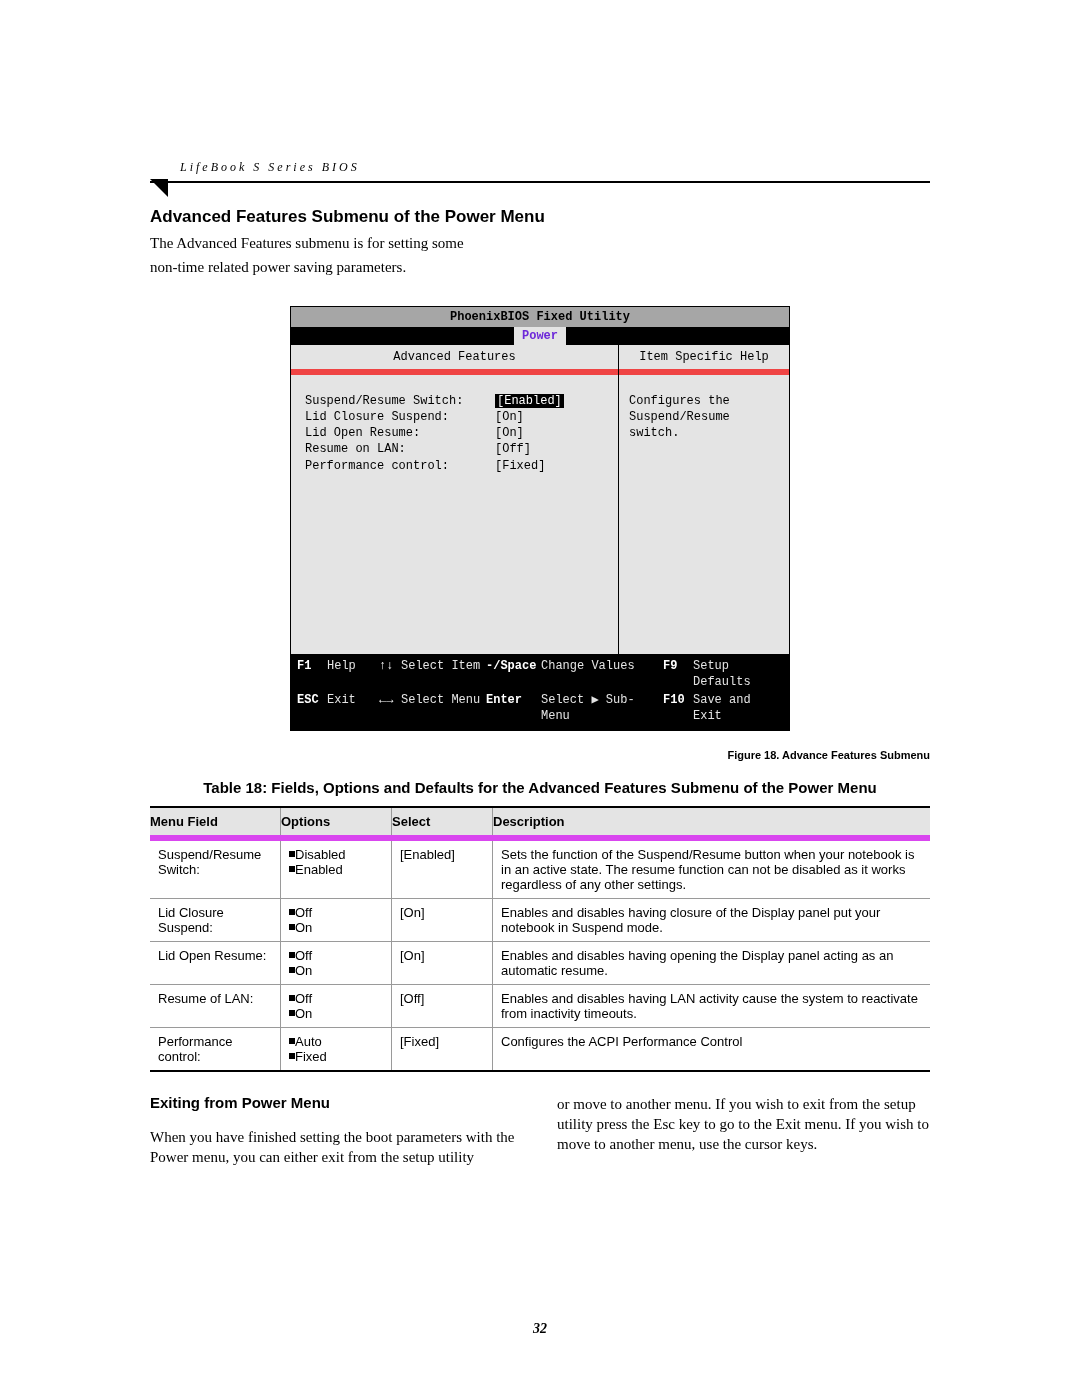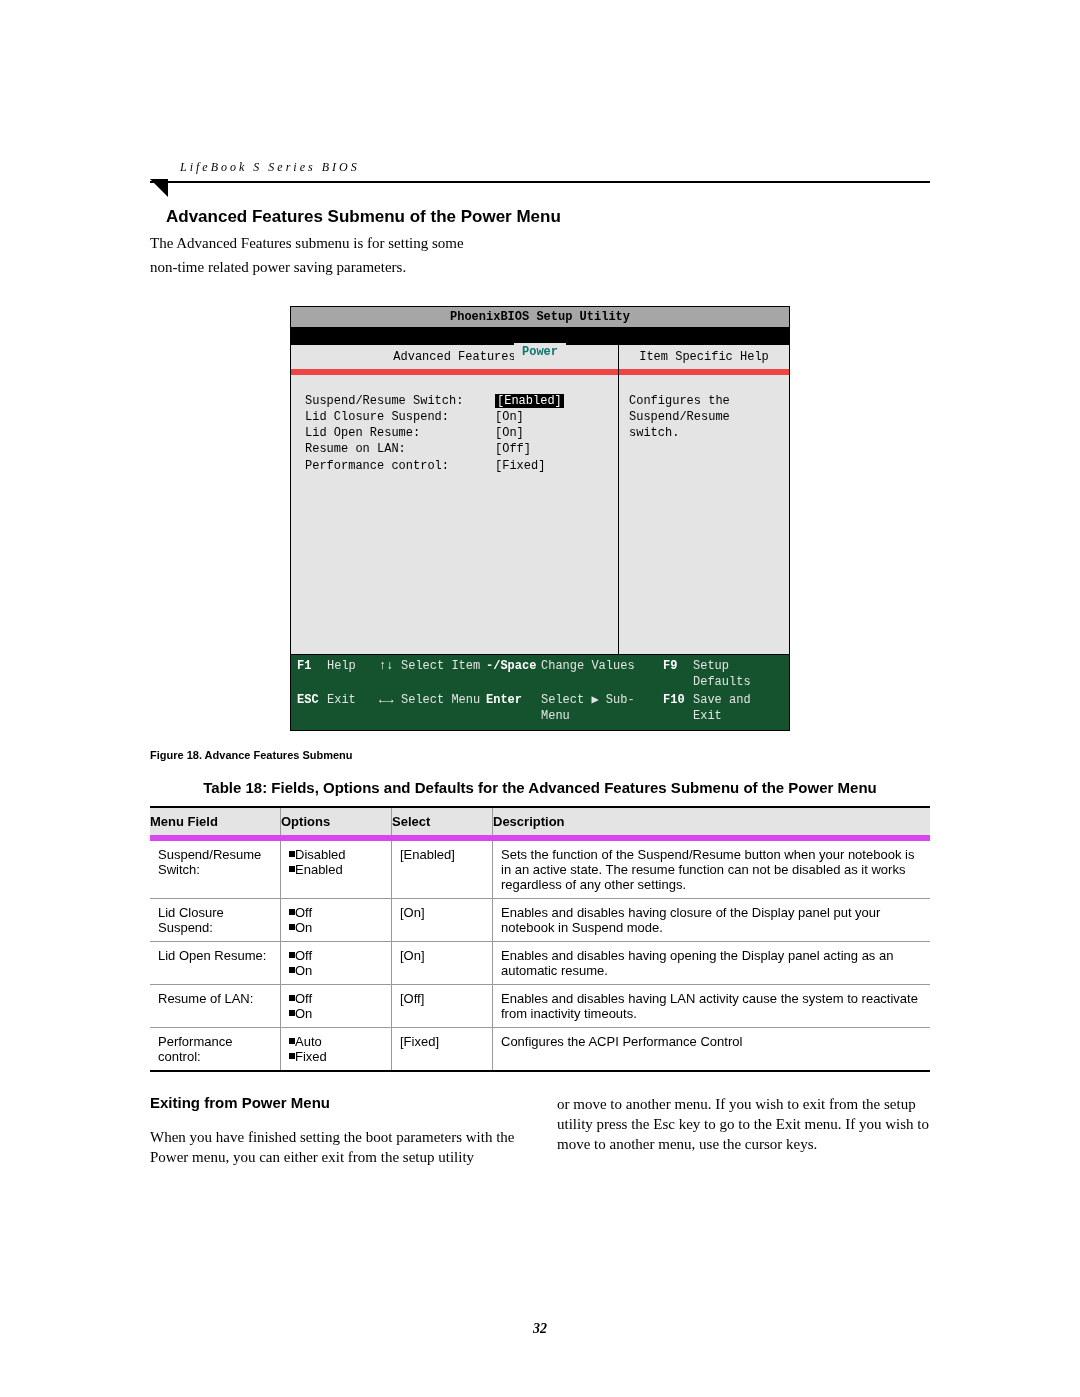--- a/index.html
+++ b/index.html
@@ -39,21 +39,21 @@
     height: 0;
     border-style: solid;
     border-width: 0 18px 18px 0;
     border-color: transparent #000 transparent transparent;
     transform: translateY(0);
   }
   h2.section-heading {
     font-family: Arial, Helvetica, sans-serif;
     font-weight: bold;
     font-size: 17px;
-    margin: 24px 0 6px 16px;
+    margin: 24px 0 6px 0;
   }
   .body-text {
     font-family: Georgia, "Times New Roman", serif;
     font-size: 15px;
     line-height: 1.35;
     margin: 0 0 4px 0;
   }
 
   
   .bios-wrap {
@@ -76,23 +76,23 @@
     color: #fff;
     border-left: 1px solid #000;
     border-right: 1px solid #000;
     height: 18px;
     position: relative;
   }
   .bios-tab {
     position: absolute;
     left: 50%;
     transform: translateX(-50%);
-    top: 16px;
+    top: 0;
     background: #e4e4e4;
-    color: #0f766e;
+    color: #6d28d9;
     padding: 1px 8px;
     font-weight: bold;
   }
   .bios-body {
     display: flex;
     border: 1px solid #000;
     border-top: none;
     background: #e4e4e4;
   }
   .bios-left {
@@ -121,33 +121,33 @@
   }
   .bios-sel {
     background: #000;
     color: #fff;
     padding: 0 2px;
   }
   .bios-help {
     padding: 18px 10px;
   }
   .bios-footer {
-    background: #14532d;
+    background: #000000;
     color: #e4e4e4;
     border: 1px solid #000;
     border-top: none;
     padding: 3px 6px 5px 6px;
     display: grid;
     grid-template-columns: 30px 52px 22px 85px 55px 122px 30px auto;
     row-gap: 2px;
   }
   .bios-footer .hl { color: #fff; font-weight: bold; }
 
   .figure-caption {
-    text-align: left;
+    text-align: right;
     font-family: Arial, Helvetica, sans-serif;
     font-weight: bold;
     font-size: 11px;
     margin: 18px 0 18px 0;
   }
   .table-title {
     text-align: center;
     font-family: Arial, Helvetica, sans-serif;
     font-weight: bold;
     font-size: 15px;
@@ -231,21 +231,21 @@
   <div class="running-head">LifeBook S Series BIOS</div>
   <div class="head-rule">
     <div class="head-wedge"></div>
   </div>
 
   <h2 class="section-heading">Advanced Features Submenu of the Power Menu</h2>
   <p class="body-text">The Advanced Features submenu is for setting some</p>
   <p class="body-text">non-time related power saving parameters.</p>
 
   <div class="bios-wrap">
-    <div class="bios-titlebar">PhoenixBIOS Setup Utility</div>
+    <div class="bios-titlebar">PhoenixBIOS Fixed Utility</div>
     <div class="bios-tabbar">
       <span class="bios-tab">Power</span>
     </div>
     <div class="bios-body">
       <div class="bios-left">
         <div class="bios-left-title">Advanced Features</div>
         <div class="bios-rows" id="bios-rows">
             <div class="bios-row">
               <div class="bios-label">Suspend/Resume Switch:</div>
               <div class="bios-value"><span class="bios-sel">[Enabled]</span></div>

